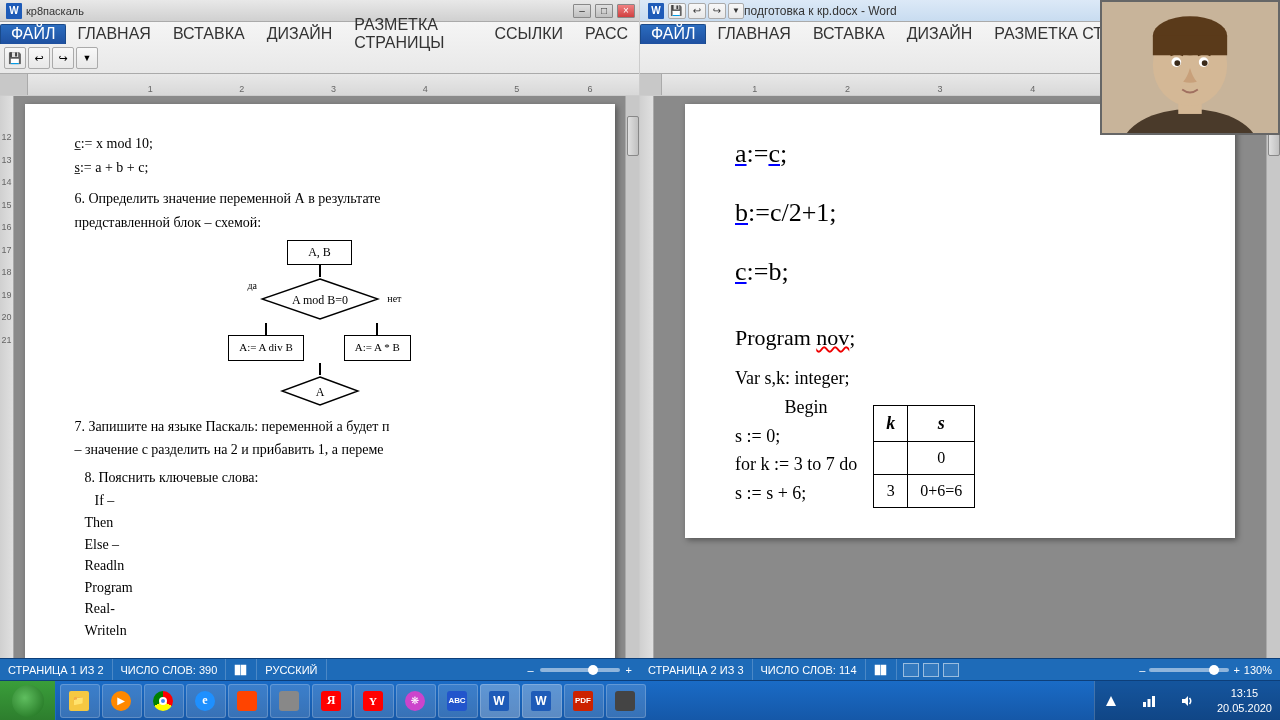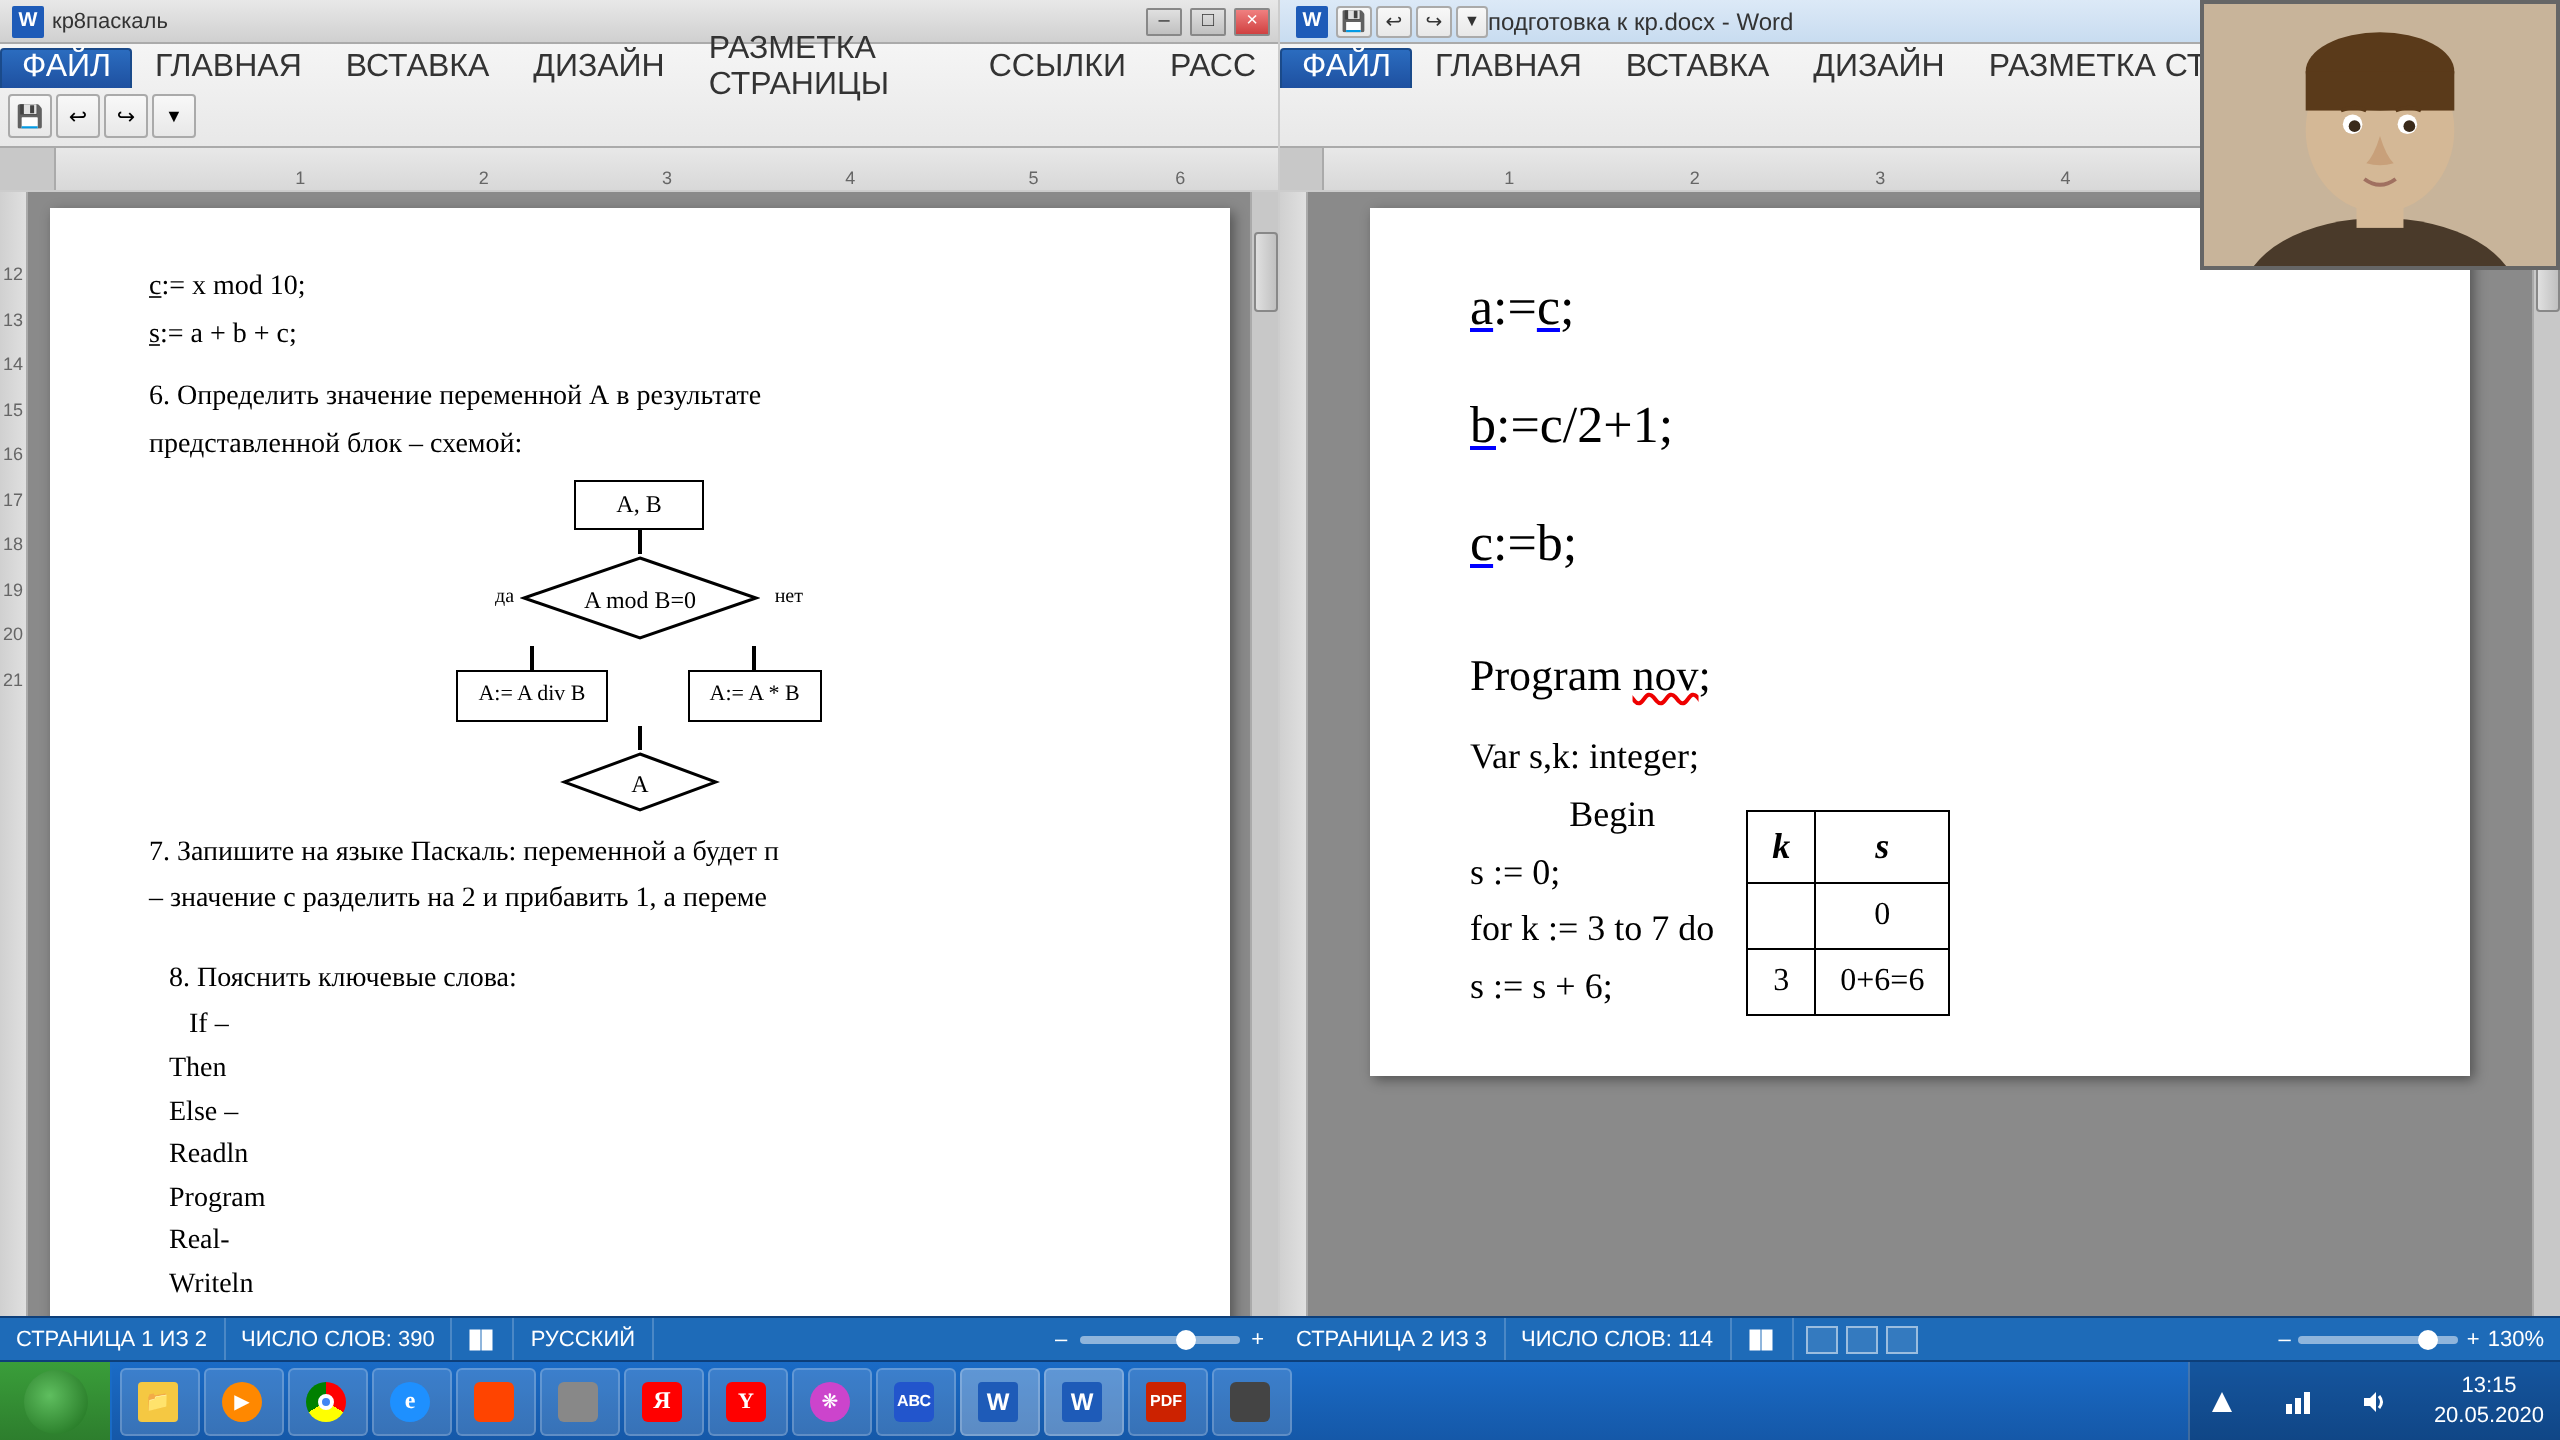--- a/index.html
+++ b/index.html
@@ -258,21 +258,21 @@
               <div class="fc-rect" style="background:white;border:1.5px solid #000;padding:3px 20px;font-size:12px;">А, B</div>
             </div>
             <div style="width:2px;height:12px;background:#000;margin:0 auto;"></div>
 
             <div style="position:relative;width:120px;height:44px;margin:0 auto;">
               <svg width="120" height="44" viewBox="0 0 120 44">
                 <polygon points="60,2 118,22 60,42 2,22" fill="white" stroke="black" stroke-width="1.5"></polygon>
                 <text x="60" y="27" text-anchor="middle" font-size="12" font-family="Times New Roman">A mod B=0</text>
               </svg>
               <span style="position:absolute;right:-22px;top:15px;font-size:10px;">нет</span>
-              <span style="position:absolute;left:-12px;top:15px;font-size:10px;">да</span>
+              <span style="position:absolute;left:-12px;top:2px;font-size:10px;">да</span>
             </div>
             <div style="display:flex;gap:40px;align-items:flex-start;justify-content:center;margin-top:2px;">
               <div style="display:flex;flex-direction:column;align-items:center;">
                 <div style="width:2px;height:12px;background:#000;"></div>
                 <div class="fc-rect" style="font-size:11px;">A:= A div B</div>
               </div>
               <div style="display:flex;flex-direction:column;align-items:center;">
                 <div style="width:2px;height:12px;background:#000;"></div>
                 <div class="fc-rect" style="font-size:11px;">A:= A * B</div>
               </div>
@@ -280,21 +280,21 @@
             <div style="width:2px;height:12px;background:#000;margin:2px auto 0;"></div>
             <div style="position:relative;width:80px;height:32px;margin:0 auto;">
               <svg width="80" height="32" viewBox="0 0 80 32">
                 <polygon points="40,2 78,16 40,30 2,16" fill="white" stroke="black" stroke-width="1.5"></polygon>
                 <text x="40" y="21" text-anchor="middle" font-size="12" font-family="Times New Roman">А</text>
               </svg>
             </div>
           </div>
 
           <p style="margin-top:10px;margin-bottom:4px;">7. Запишите на языке Паскаль: переменной а будет п</p>
-          <p style="margin-bottom:20px;">– значение с разделить на 2 и прибавить 1, а переме</p>
+          <p style="margin-bottom:8px;">– значение с разделить на 2 и прибавить 1, а переме</p>
           <p style="margin-bottom:4px;margin-left:10px;">8. Пояснить ключевые слова:</p>
           <p style="margin-left:20px;margin-bottom:2px;">If –</p>
           <p style="margin-left:10px;margin-bottom:2px;">Then</p>
           <p style="margin-left:10px;margin-bottom:2px;">Else –</p>
           <p style="margin-left:10px;margin-bottom:2px;">Readln</p>
           <p style="margin-left:10px;margin-bottom:2px;">Program</p>
           <p style="margin-left:10px;margin-bottom:2px;">Real-</p>
           <p style="margin-left:10px;margin-bottom:2px;">Writeln</p>
         </div>
       </div>

